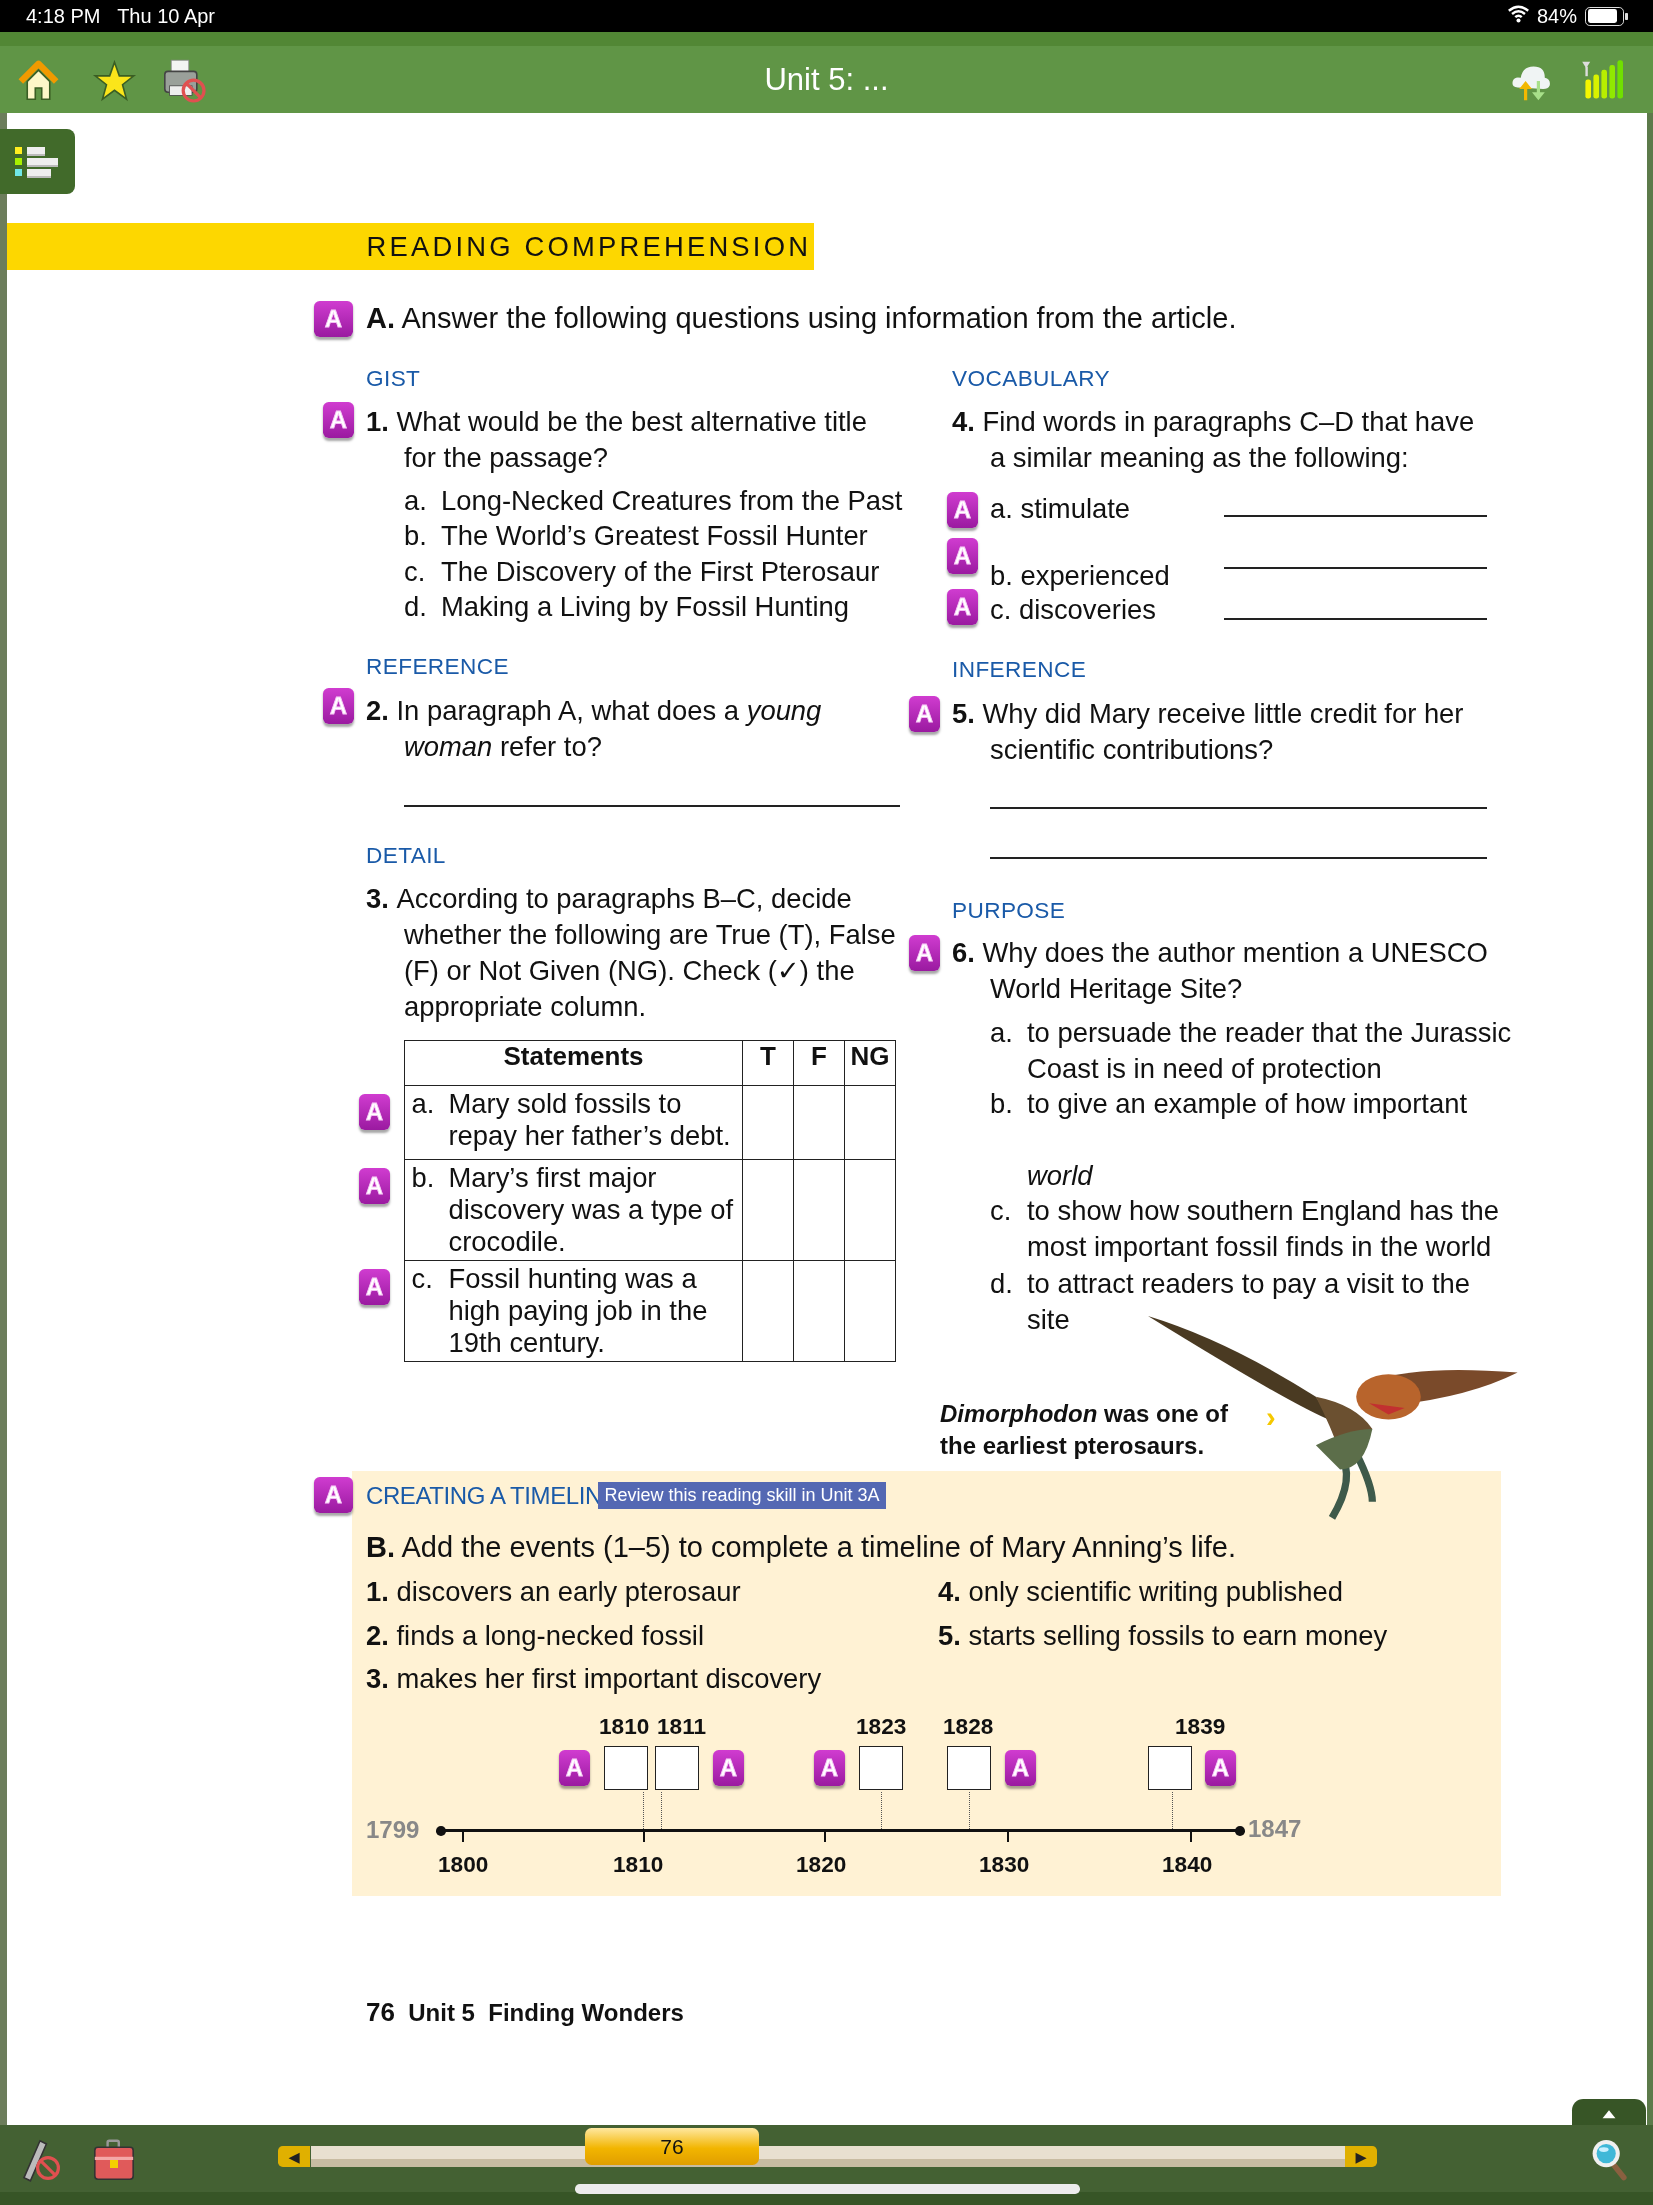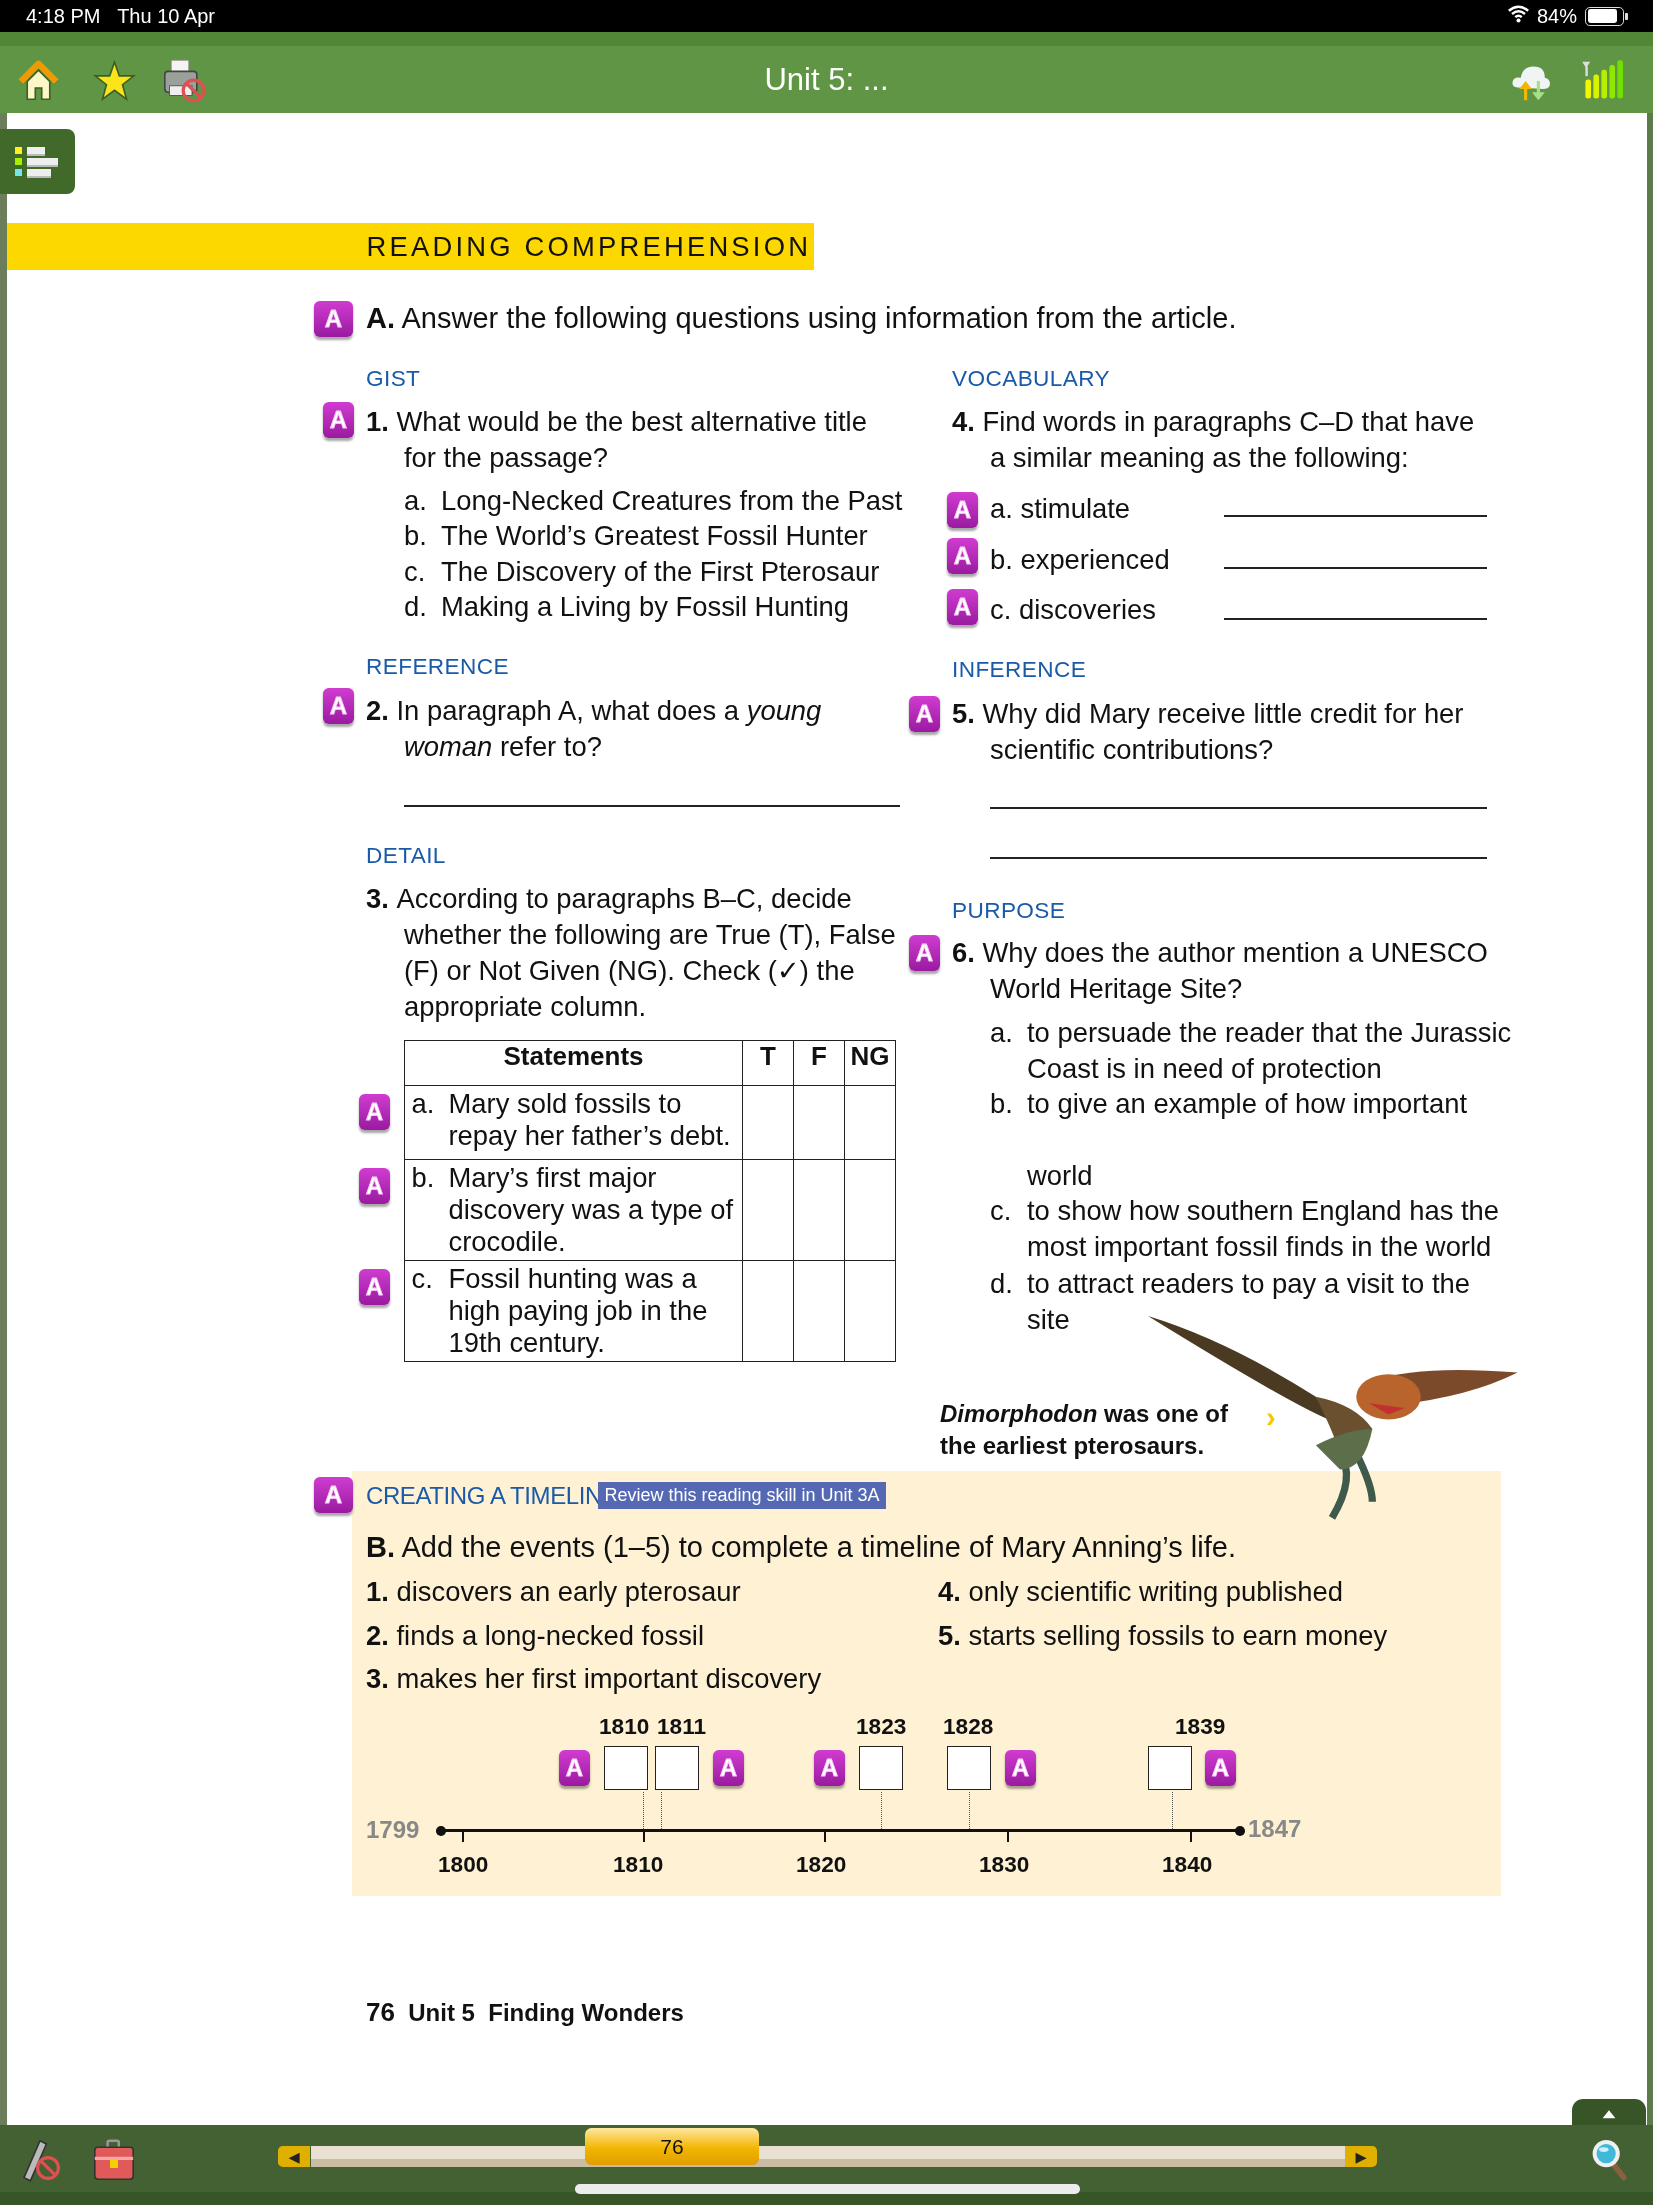--- a/index.html
+++ b/index.html
@@ -236,21 +236,21 @@
   <span style="padding-left:38px;">a similar meaning as the following:</span>
 </div>
 <div class="aicon" style="left:947px;top:492px;">
     <span>A</span>
   </div>
 <div class="txt" style="left:990px;top:491px;">a. stimulate</div>
 <div class="rule" style="left:1224px;top:515px;width:263px;"></div>
 <div class="aicon" style="left:947px;top:538px;">
     <span>A</span>
   </div>
-<div class="txt" style="left:990px;top:542px;">b. experienced</div>
+<div class="txt" style="left:990px;top:558px;">b. experienced</div>
 <div class="rule" style="left:1224px;top:567px;width:263px;"></div>
 <div class="aicon" style="left:947px;top:589px;">
     <span>A</span>
   </div>
 <div class="txt" style="left:990px;top:592px;">c. discoveries</div>
 <div class="rule" style="left:1224px;top:618px;width:263px;"></div>
 
 <div class="sec" style="left:952px;top:657px;">INFERENCE</div>
 <div class="aicon" style="left:909px;top:696px;">
     <span>A</span>
@@ -264,21 +264,21 @@
 
 <div class="sec" style="left:952px;top:898px;">PURPOSE</div>
 <div class="aicon" style="left:909px;top:935px;">
     <span>A</span>
   </div>
 <div class="txt" style="left:952px;top:935px;">
   <span class="num">6.</span>&nbsp;<span>Why does the author mention a UNESCO</span><br>
   <span style="padding-left:38px;">World Heritage Site?</span>
 </div>
 <div class="opt" style="left:990px;top:1015px;line-height:36px;"><span class="l">a.</span><span>to persuade the reader that the Jurassic</span><br><span style="padding-left:37px;">Coast is in need of protection</span></div>
-<div class="opt" style="left:990px;top:1086px;"><span class="l">b.</span><span>to give an example of how important</span><br><br><span style="padding-left:37px;">world</span></div>
+<div class="opt" style="left:990px;top:1086px;"><span class="l">b.</span><span>to give an example of how important</span><br><br><span style="padding-left:37px;font-style:italic;">world</span></div>
 <div class="opt" style="left:990px;top:1193px;"><span class="l">c.</span><span>to show how southern England has the</span><br><span style="padding-left:37px;">most important fossil finds in the world</span></div>
 <div class="opt" style="left:990px;top:1266px;"><span class="l">d.</span><span>to attract readers to pay a visit to the</span><br><span style="padding-left:37px;">site</span></div>
 
 <div id="tlbox" class="abs"></div>
 
 <div id="ptero" class="abs">
   <svg width="404" height="226" viewBox="0 0 500 280">
     <path d="M22 10 Q120 40 230 110 L250 140 Q200 120 22 10 Z" fill="#4a3a22"></path>
     <path d="M230 110 Q250 150 260 180 L300 150 Q280 120 230 110 Z" fill="#6b5030"></path>
     <path d="M300 90 Q360 70 480 80 Q420 110 330 120 Z" fill="#7a4a2a"></path>

